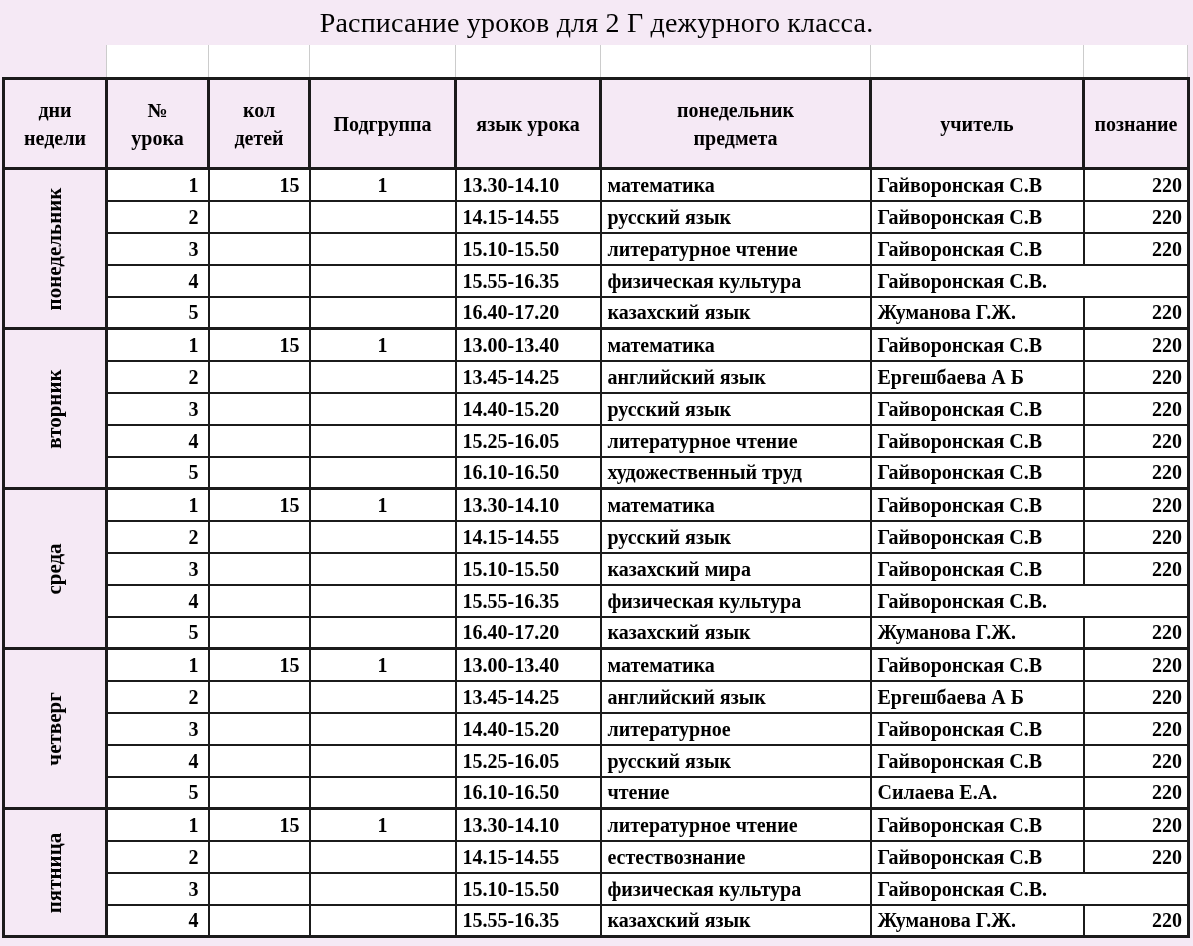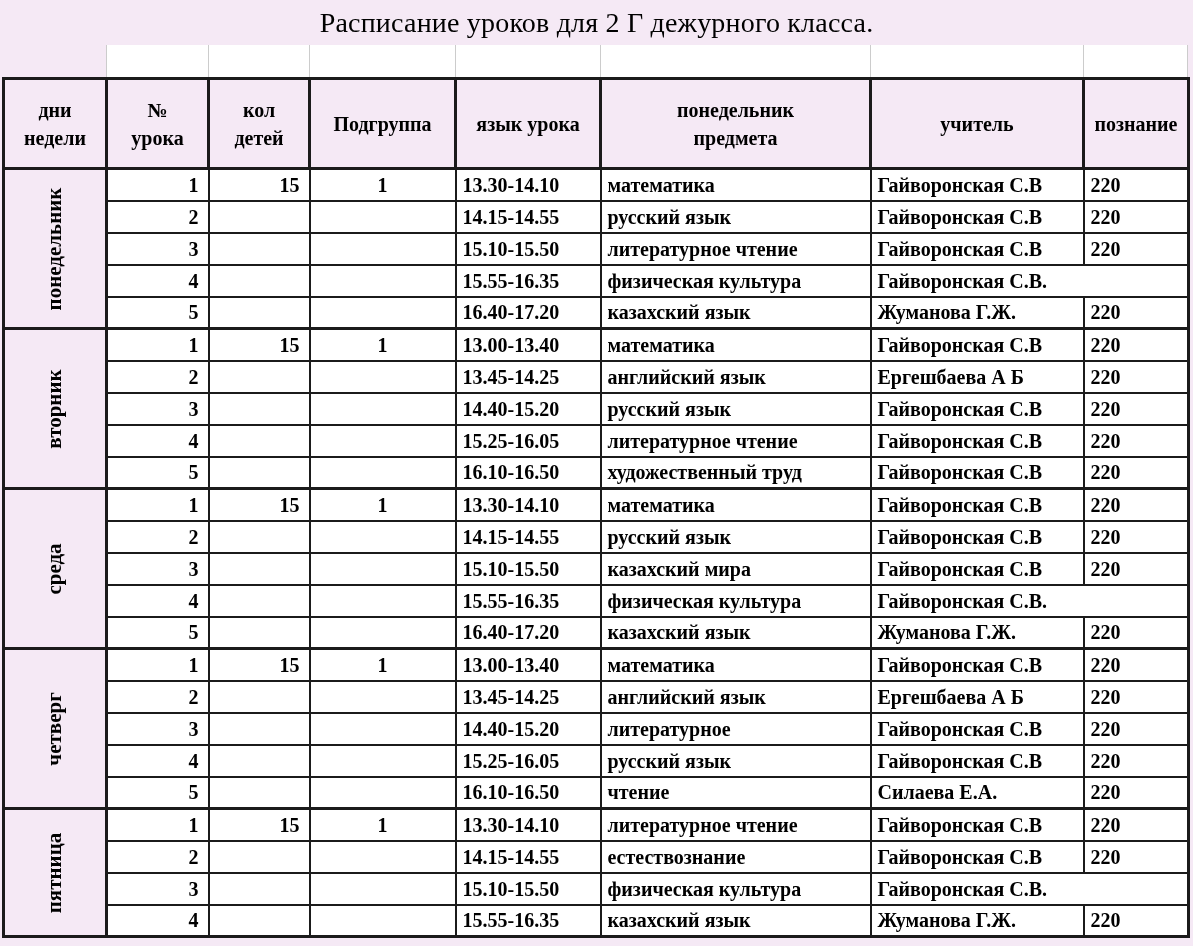--- a/index.html
+++ b/index.html
@@ -64,21 +64,21 @@
   .day-text {
     position: absolute; top: 50%; left: 50%;
     transform: translate(-50%, -50%) rotate(-90deg);
     white-space: nowrap;
     font-size: 21px; font-weight: bold;
   }
 
   .al-r { text-align: right; padding-right: 9px; }
   .al-c { text-align: center; }
   .al-l { text-align: left; }
-  .cab  { padding-right: 5px; }
+  .cab  { text-align: right; padding-right: 5px; }
 </style>
 </head>
 <body>
 
 <div class="page">
 
   <div class="title">Расписание уроков для 2 Г дежурного класса.</div>
 
   <div class="spacer-row">
     <div class="spacer-gap"></div>

